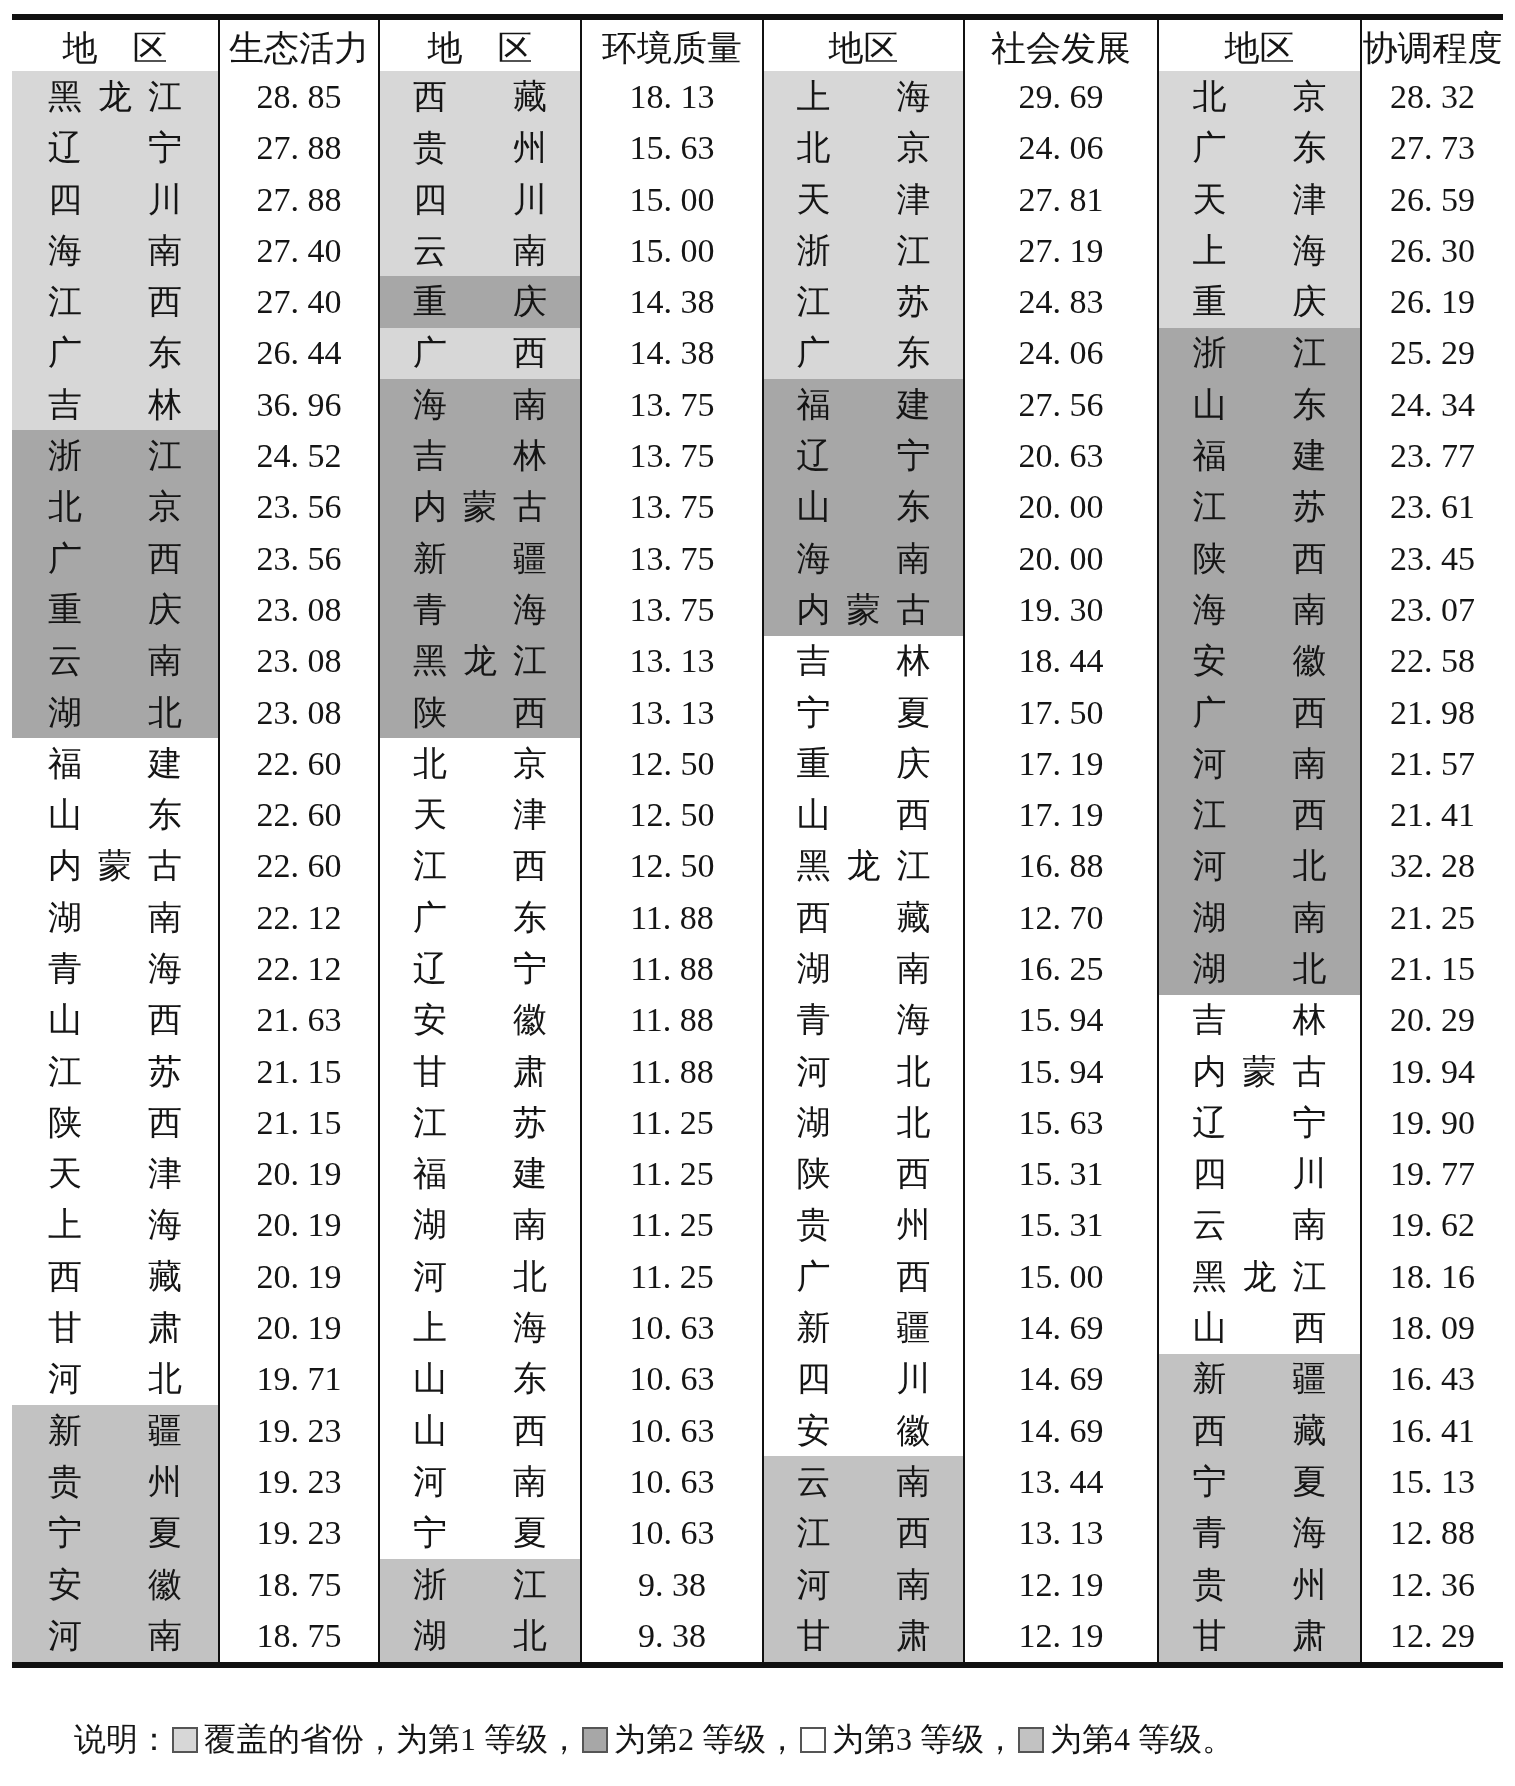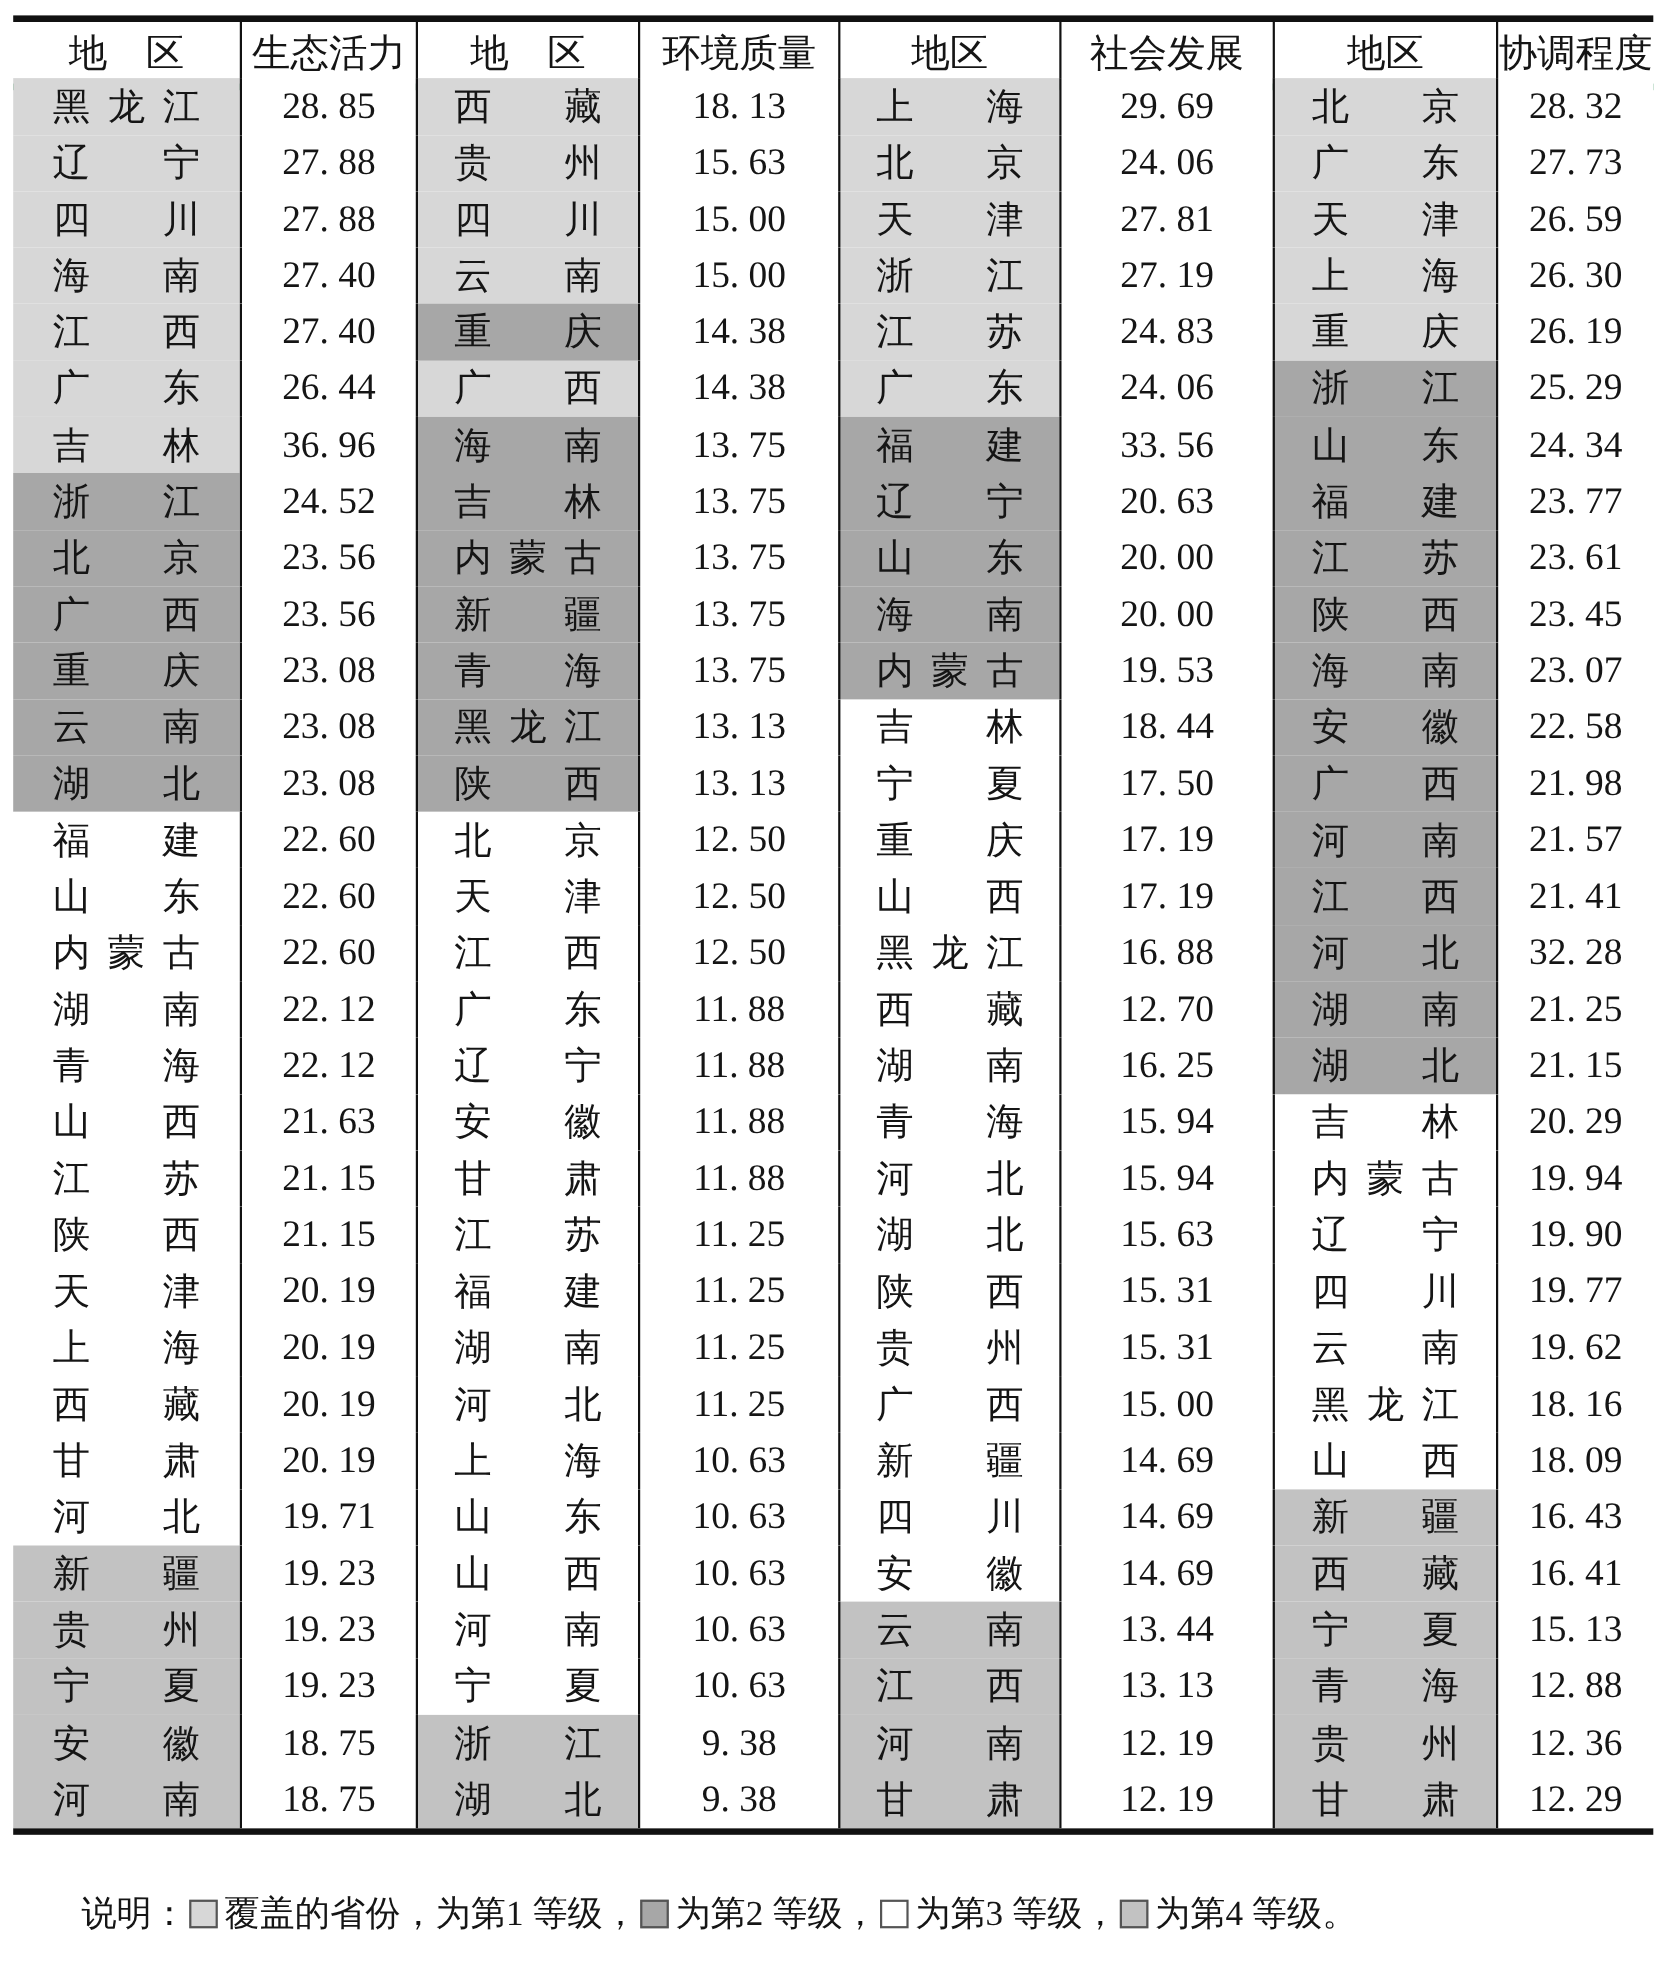--- a/index.html
+++ b/index.html
@@ -307,21 +307,21 @@
     <div class="cell vc bl">
       <span>13. 75</span>
     </div>
     <div class="cell rc bl" style="background: rgb(167, 167, 167);">
       <span class="region-name">
         <span class="ch">福</span>
         <span class="ch">建</span>
       </span>
     </div>
     <div class="cell vc bl">
-      <span>33. 56</span>
+      <span>27. 56</span>
     </div>
     <div class="cell rc bl" style="background: rgb(167, 167, 167);">
       <span class="region-name">
         <span class="ch">山</span>
         <span class="ch">东</span>
       </span>
     </div>
     <div class="cell vc bl">
       <span>24. 34</span>
     </div>
@@ -453,21 +453,21 @@
       <span>13. 75</span>
     </div>
     <div class="cell rc bl" style="background: rgb(167, 167, 167);">
       <span class="region-name">
         <span class="ch">内</span>
         <span class="ch">蒙</span>
         <span class="ch">古</span>
       </span>
     </div>
     <div class="cell vc bl">
-      <span>19. 53</span>
+      <span>19. 30</span>
     </div>
     <div class="cell rc bl" style="background: rgb(167, 167, 167);">
       <span class="region-name">
         <span class="ch">海</span>
         <span class="ch">南</span>
       </span>
     </div>
     <div class="cell vc bl">
       <span>23. 07</span>
     </div>

